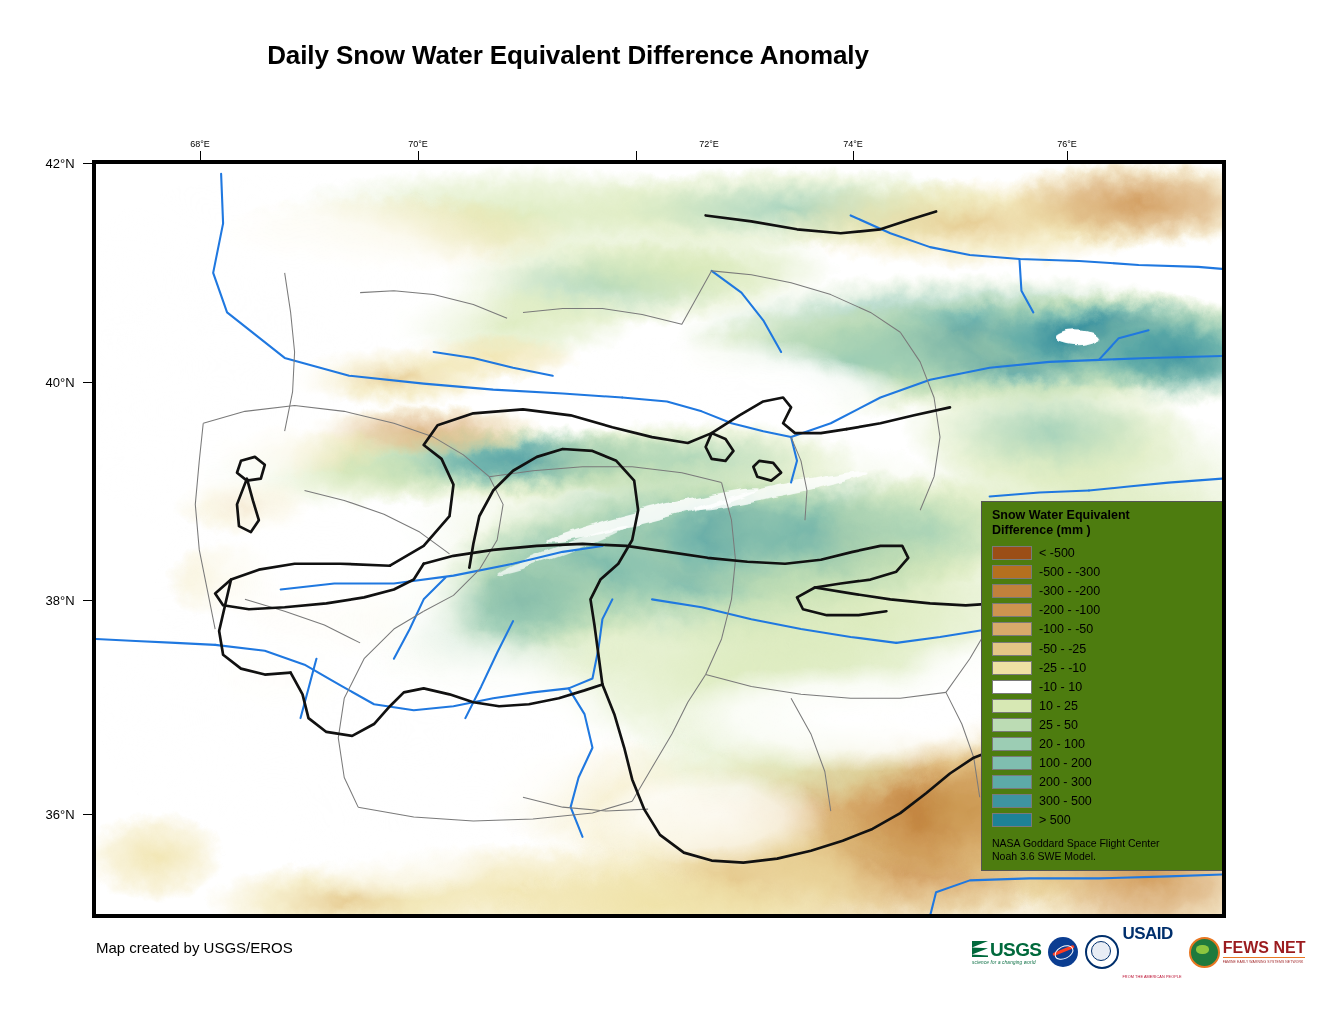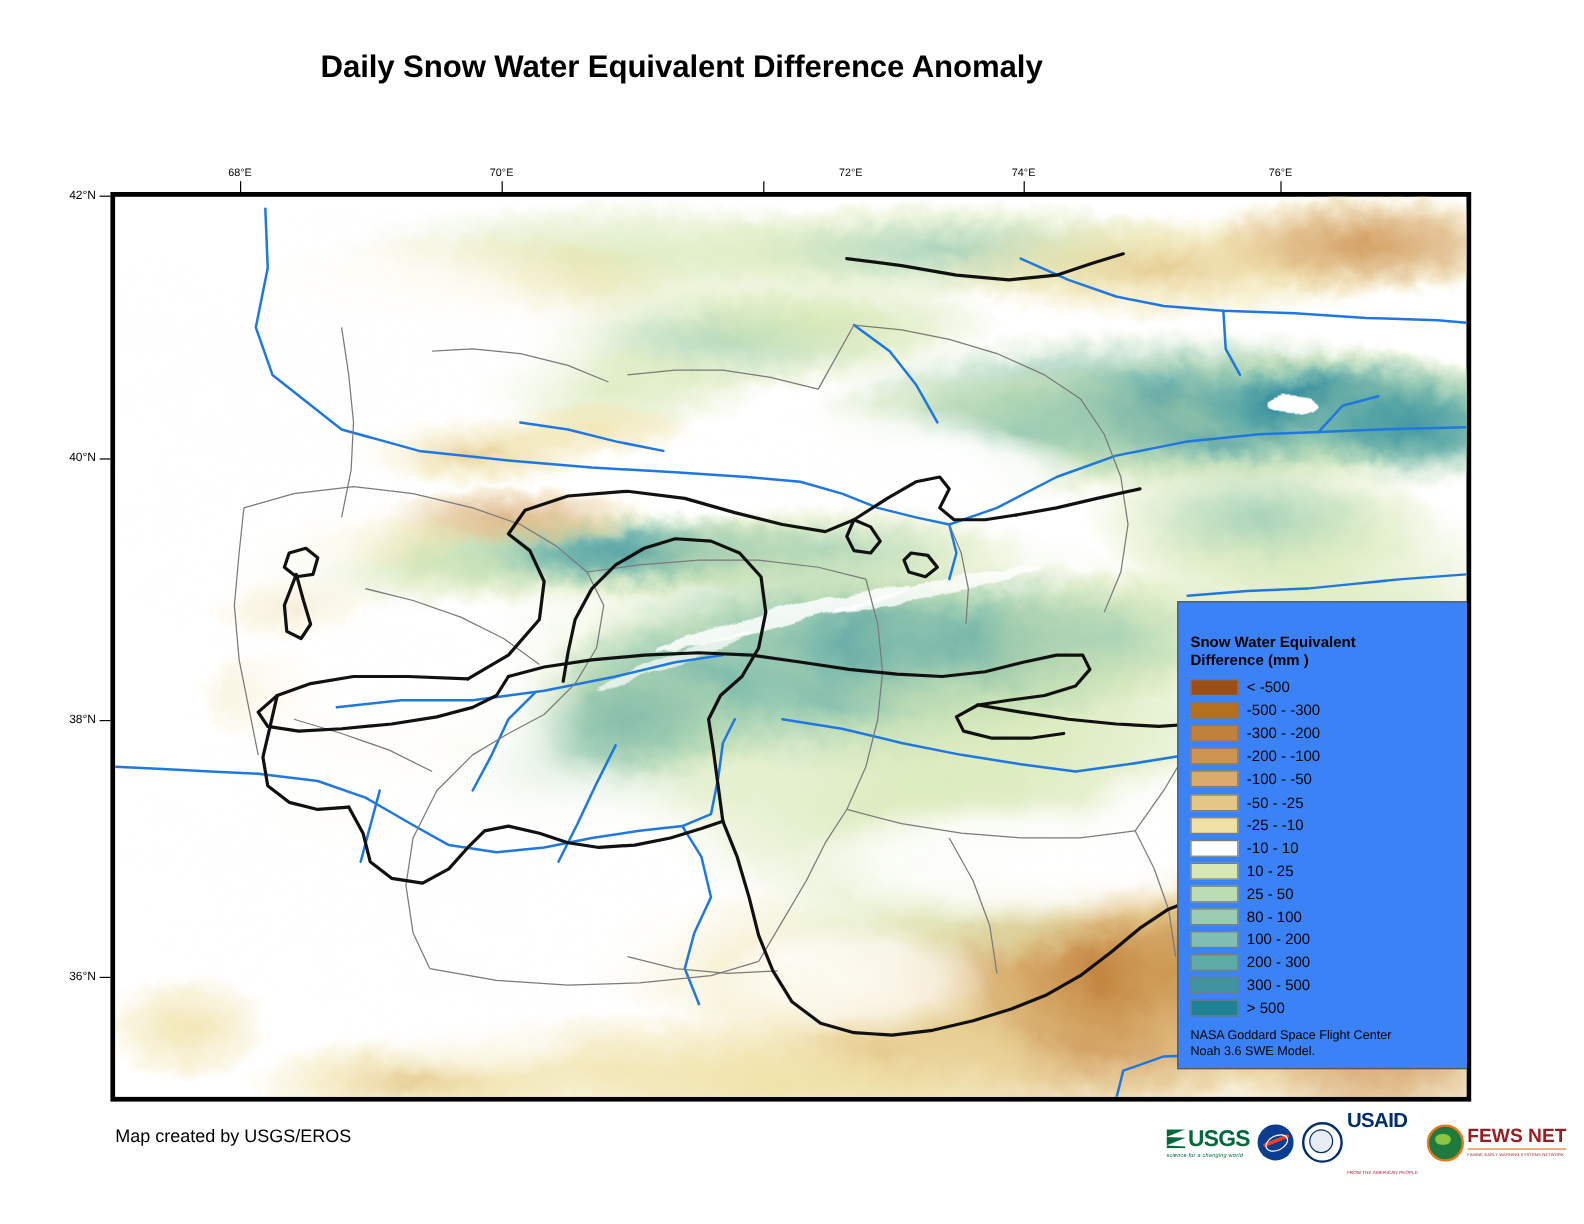--- a/index.html
+++ b/index.html
@@ -74,39 +74,39 @@
   }
   .lat-tick {
     position: absolute;
     left: 83px;
     width: 10px;
     height: 1px;
     background: #000;
   }
   .lat-label {
     position: absolute;
-    font-size: 10px;
+    font-size: 13px;
     color: #000;
     transform: translateY(-50%);
-    text-align: right;
+    text-align: center;
     width: 40px;
     left: 40px;
     white-space: nowrap;
   }
 
   
   #legend {
     position: absolute;
     left: 977px;
     top: 497px;
     width: 246px;
-    background: #3b82f6;
+    background: #4d7c0f;
     border: 1px solid #555;
     box-sizing: border-box;
-    padding: 26px 8px 6px 10px;
+    padding: 6px 8px 6px 10px;
     z-index: 5;
   }
   #legend-title {
     font-size: 12.5px;
     font-weight: bold;
     color: #000;
     line-height: 1.22;
     margin-bottom: 5px;
     white-space: pre-line;
   }
@@ -546,21 +546,21 @@
         <div class="legend-row">
           <span class="legend-swatch" style="background: rgb(215, 232, 180);"></span>
           <span class="legend-label">10 - 25</span>
         </div>
         <div class="legend-row">
           <span class="legend-swatch" style="background: rgb(188, 220, 180);"></span>
           <span class="legend-label">25 - 50</span>
         </div>
         <div class="legend-row">
           <span class="legend-swatch" style="background: rgb(156, 205, 180);"></span>
-          <span class="legend-label">80 - 100</span>
+          <span class="legend-label">20 - 100</span>
         </div>
         <div class="legend-row">
           <span class="legend-swatch" style="background: rgb(127, 190, 176);"></span>
           <span class="legend-label">100 - 200</span>
         </div>
         <div class="legend-row">
           <span class="legend-swatch" style="background: rgb(93, 170, 167);"></span>
           <span class="legend-label">200 - 300</span>
         </div>
         <div class="legend-row">

